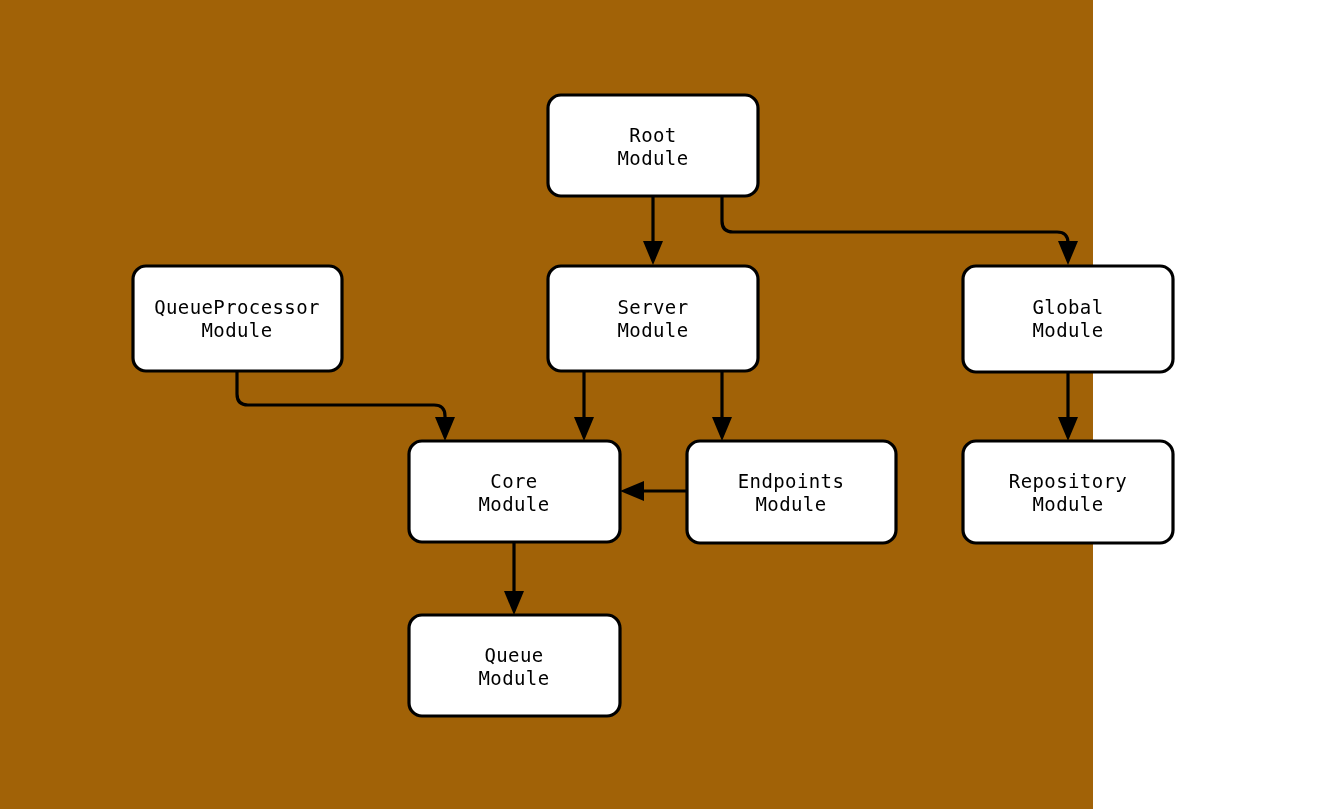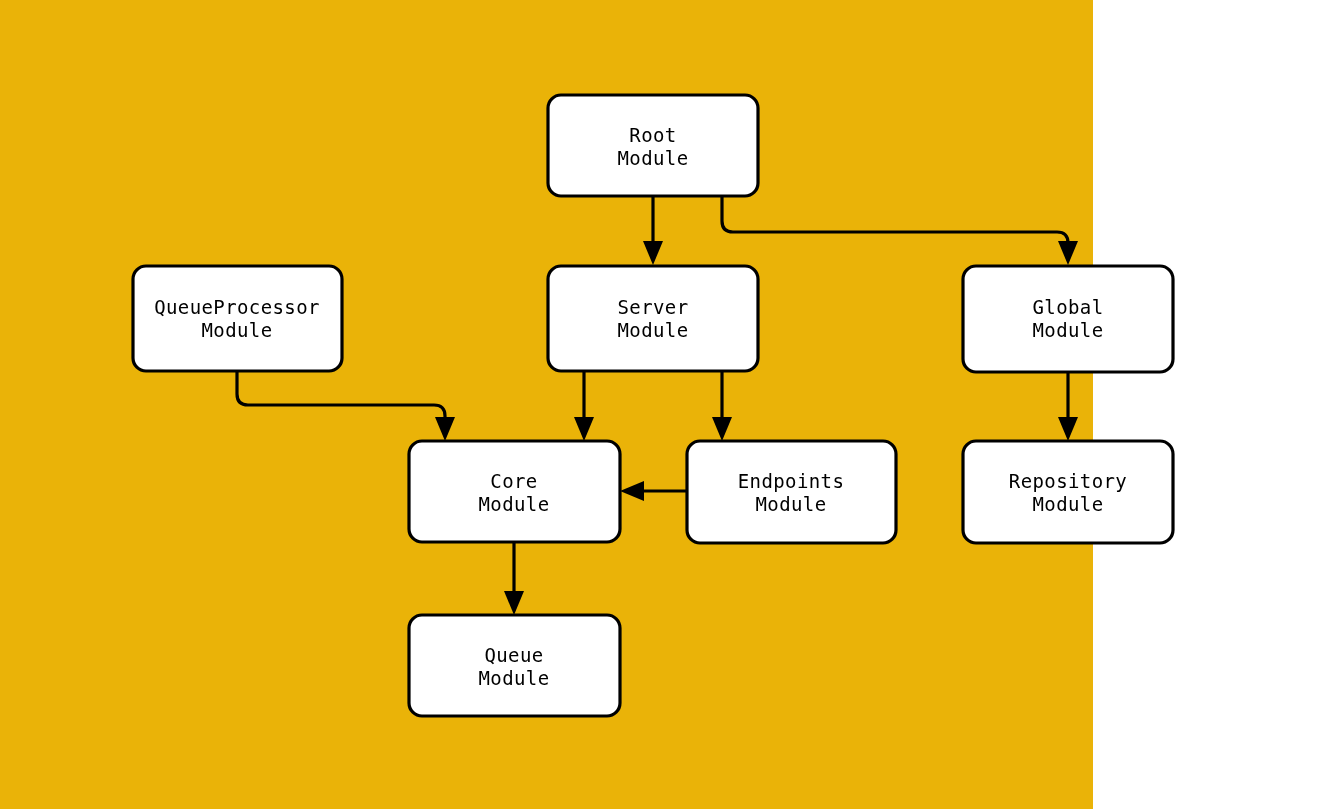--- a/index.html
+++ b/index.html
@@ -10,21 +10,21 @@
   body {
     width: 1337px;
     height: 809px;
     overflow: hidden;
     font-family: "DejaVu Sans Mono", monospace;
   }
   #diagram-root {
     position: relative;
     width: 1093px;
     height: 809px;
-    background: #eab308;
+    background: #a16207;
   }
   svg#diagram-svg {
     display: block;
     width: 1337px;
     height: 809px;
   }
   .node-box {
     fill: #ffffff;
     stroke: #000000;
     stroke-width: 3.2;

